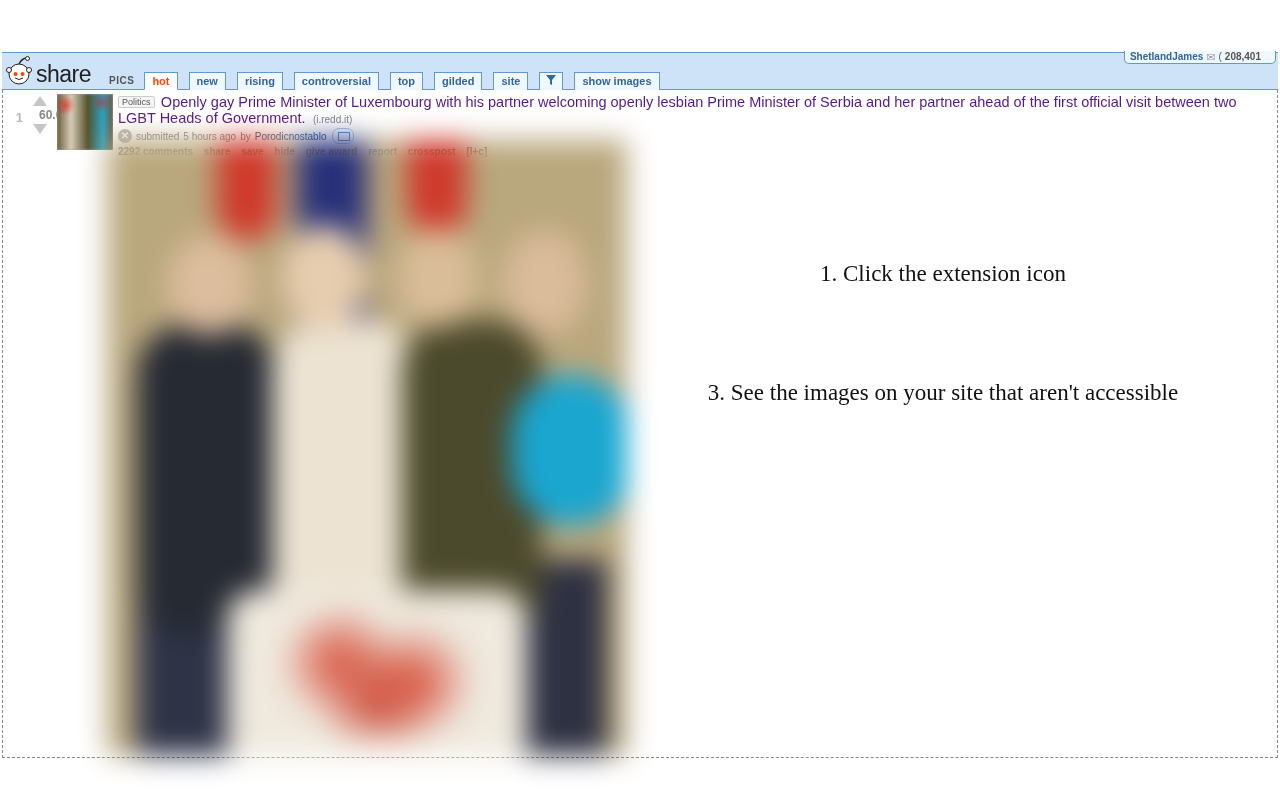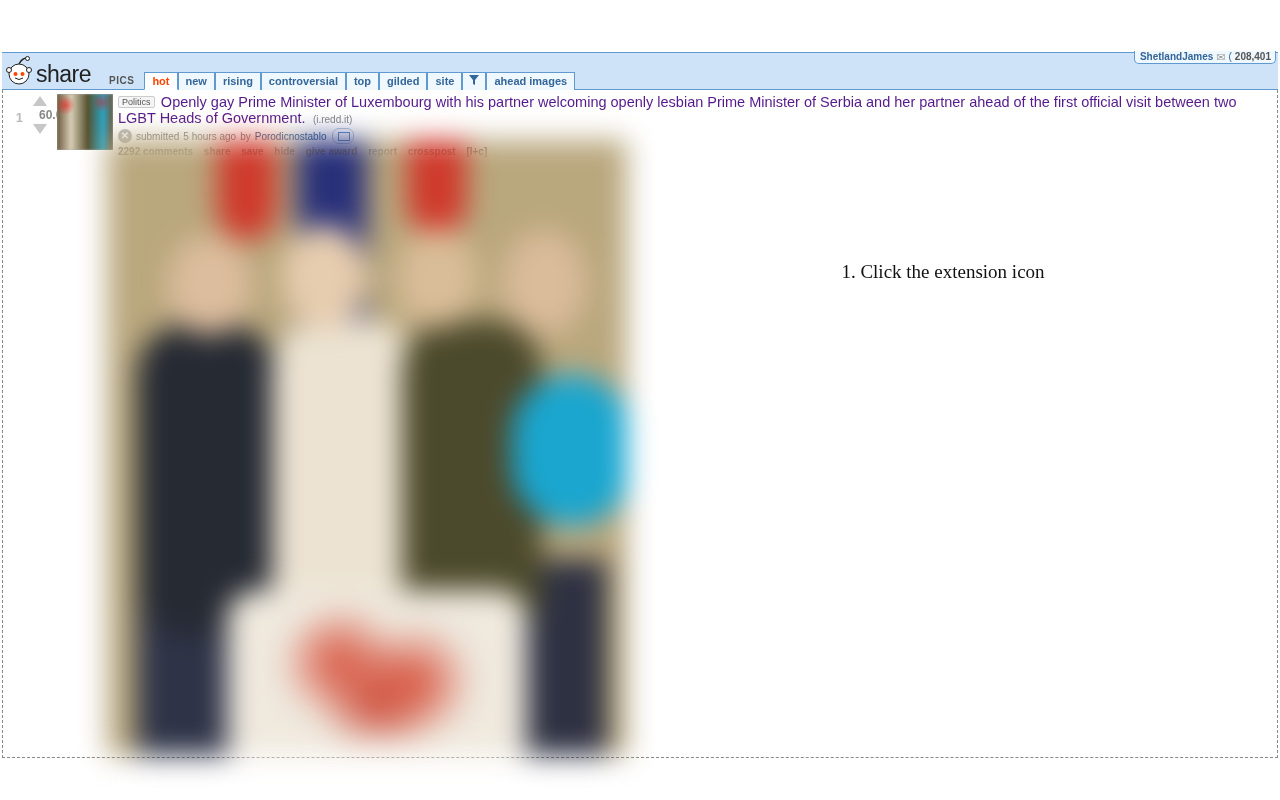--- a/index.html
+++ b/index.html
@@ -60,21 +60,21 @@
     color: #555;
     margin-left: 12px;
     letter-spacing: 0.5px;
     align-self: flex-end;
     margin-bottom: 3px;
     text-transform: uppercase;
     margin-top: 32px;
   }
   .tabmenu {
     display: flex;
-    gap: 0;
+    gap: 11px;
     align-self: flex-end;
     margin-left: 10px;
   }
   .tab {
     background: #eff7ff;
     border: 1px solid #5f99cf;
     border-bottom: none;
     padding: 2px 7px;
     font-size: 11px;
     color: #369;
@@ -90,21 +90,21 @@
     border-bottom: 1px solid #fff;
   }
   .tab.glyph { padding: 2px 6px; }
   .user-area {
     position: absolute;
     right: 2px;
     top: -2px;
     background: #eff7ff;
     border: 1px solid #5f99cf;
     border-top: none;
-    padding: 0 4px 1px 5px;
+    padding: 0 14px 1px 5px;
     font-size: 10px;
     color: #336699;
     border-radius: 0 0 5px 5px;
     display: flex;
     align-items: center;
     gap: 3px;
   }
   .user-area .username { font-weight: bold; cursor:pointer;}
   .user-area .karma { color: #555; font-weight: bold;}
   .mail-icon { color: #999; font-size: 11px; line-height: 10px;}
@@ -297,21 +297,21 @@
   .bi-legs{left:30px;top:420px;width:470px;height:200px;
     background:linear-gradient(90deg,#2e3347 0 25%, transparent 25% 75%, #2e3142 75%);}
 
   
   .instructions {
     position:absolute;
     left: 650px;
     right: 44px;
     top: 170px;
     font-family: Georgia, 'Times New Roman', serif;
-    font-size: 19px;
+    font-size: 23px;
     color: #111;
     line-height: 1.25;
   }
   .instructions .step {
     text-align:center;
     margin-bottom: 90px;
   }
   .instructions .step:last-child{margin-bottom:0;}
 
 </style>
@@ -343,21 +343,21 @@
         <div class="tab">rising</div>
         <div class="tab">controversial</div>
         <div class="tab">top</div>
         <div class="tab">gilded</div>
         <div class="tab">site</div>
         <div class="tab glyph">
           <svg width="10" height="10" viewBox="0 0 10 10">
             <path d="M0 0 h10 l-4 5 v5 l-2 -1 v-4 z" fill="#336699"></path>
           </svg>
         </div>
-        <div class="tab">ahead images</div>
+        <div class="tab">show images</div>
       </div>
 
       <div class="user-area">
         <span class="username">ShetlandJames</span>
         <span class="mail-icon">✉</span>
         <span>(</span>
           <span class="karma">208,401</span>
       </div>
     </div>
 
@@ -411,17 +411,18 @@
         <div class="bi-face1"></div>
         <div class="bi-face2"></div>
         <div class="bi-face3"></div>
         <div class="bi-face4"></div>
         <div class="bi-table"></div>
         <div class="bi-flowers"></div>
       </div>
 
       <div class="instructions">
         <div class="step">1. Click the extension icon</div>
+        <div class="step">3. See the images on your site that aren't accessible</div>
       </div>
 
     </div>
   </div>
 </div>
 
 </body></html>

